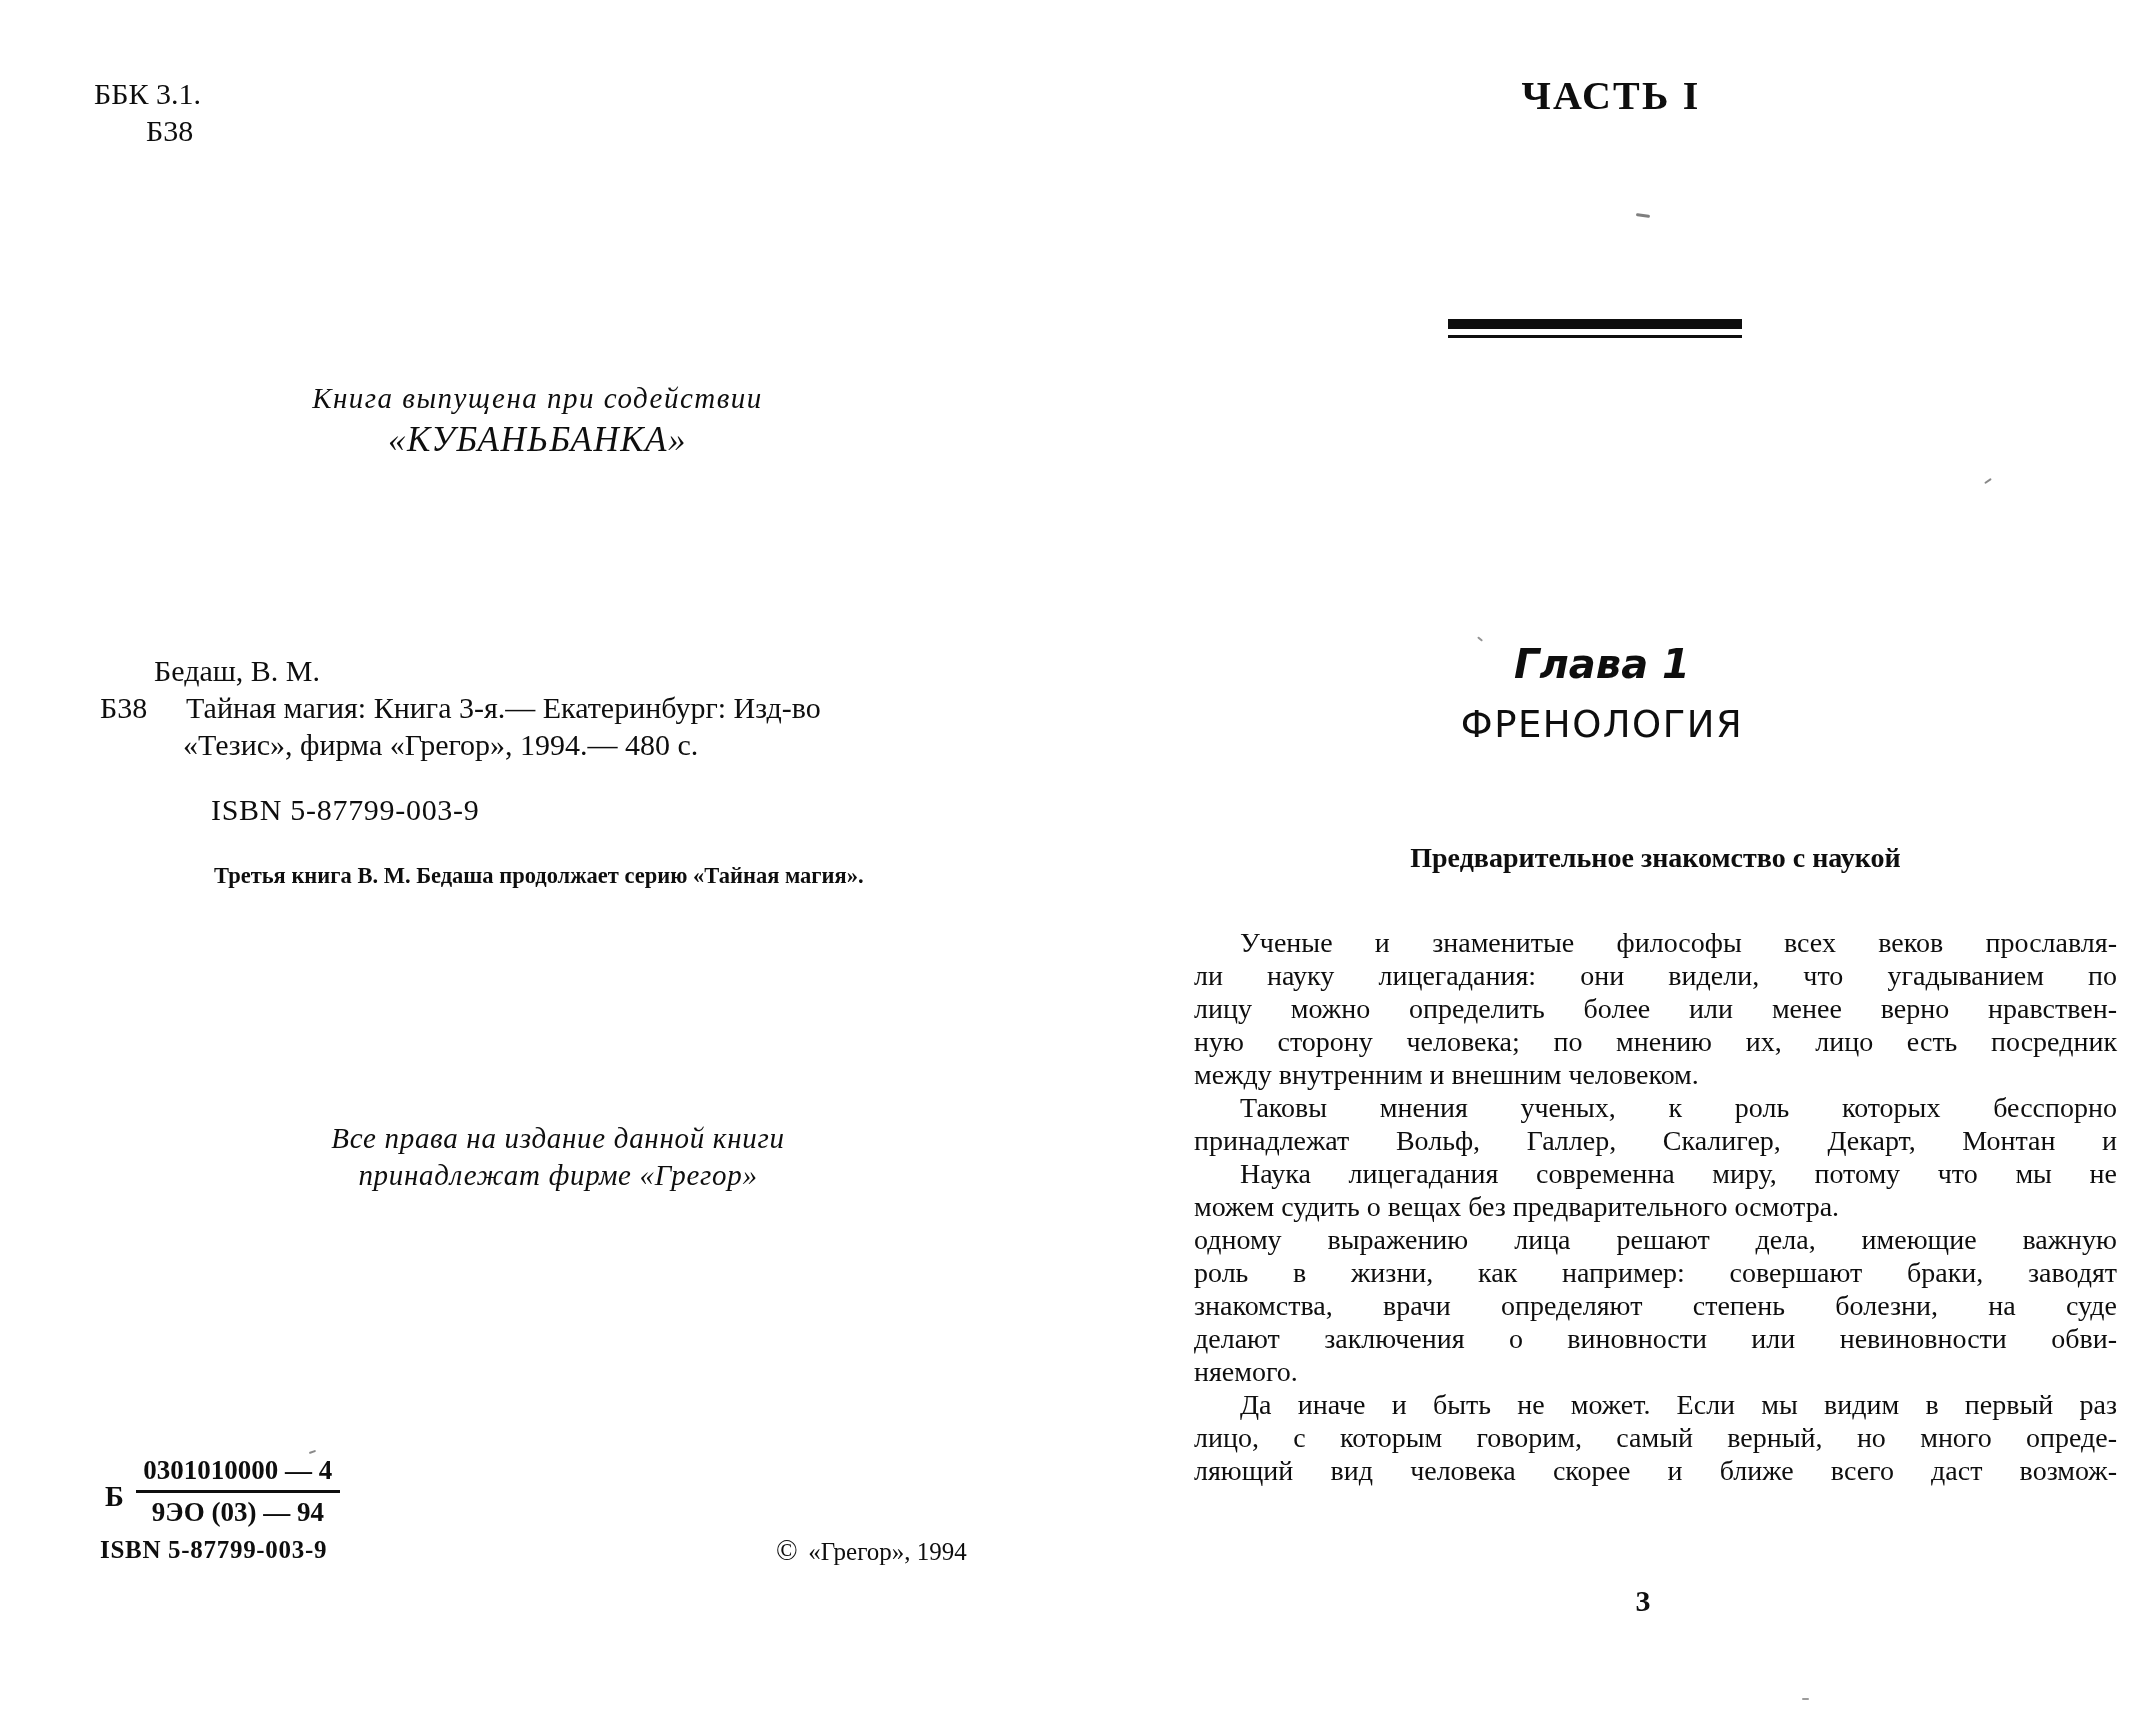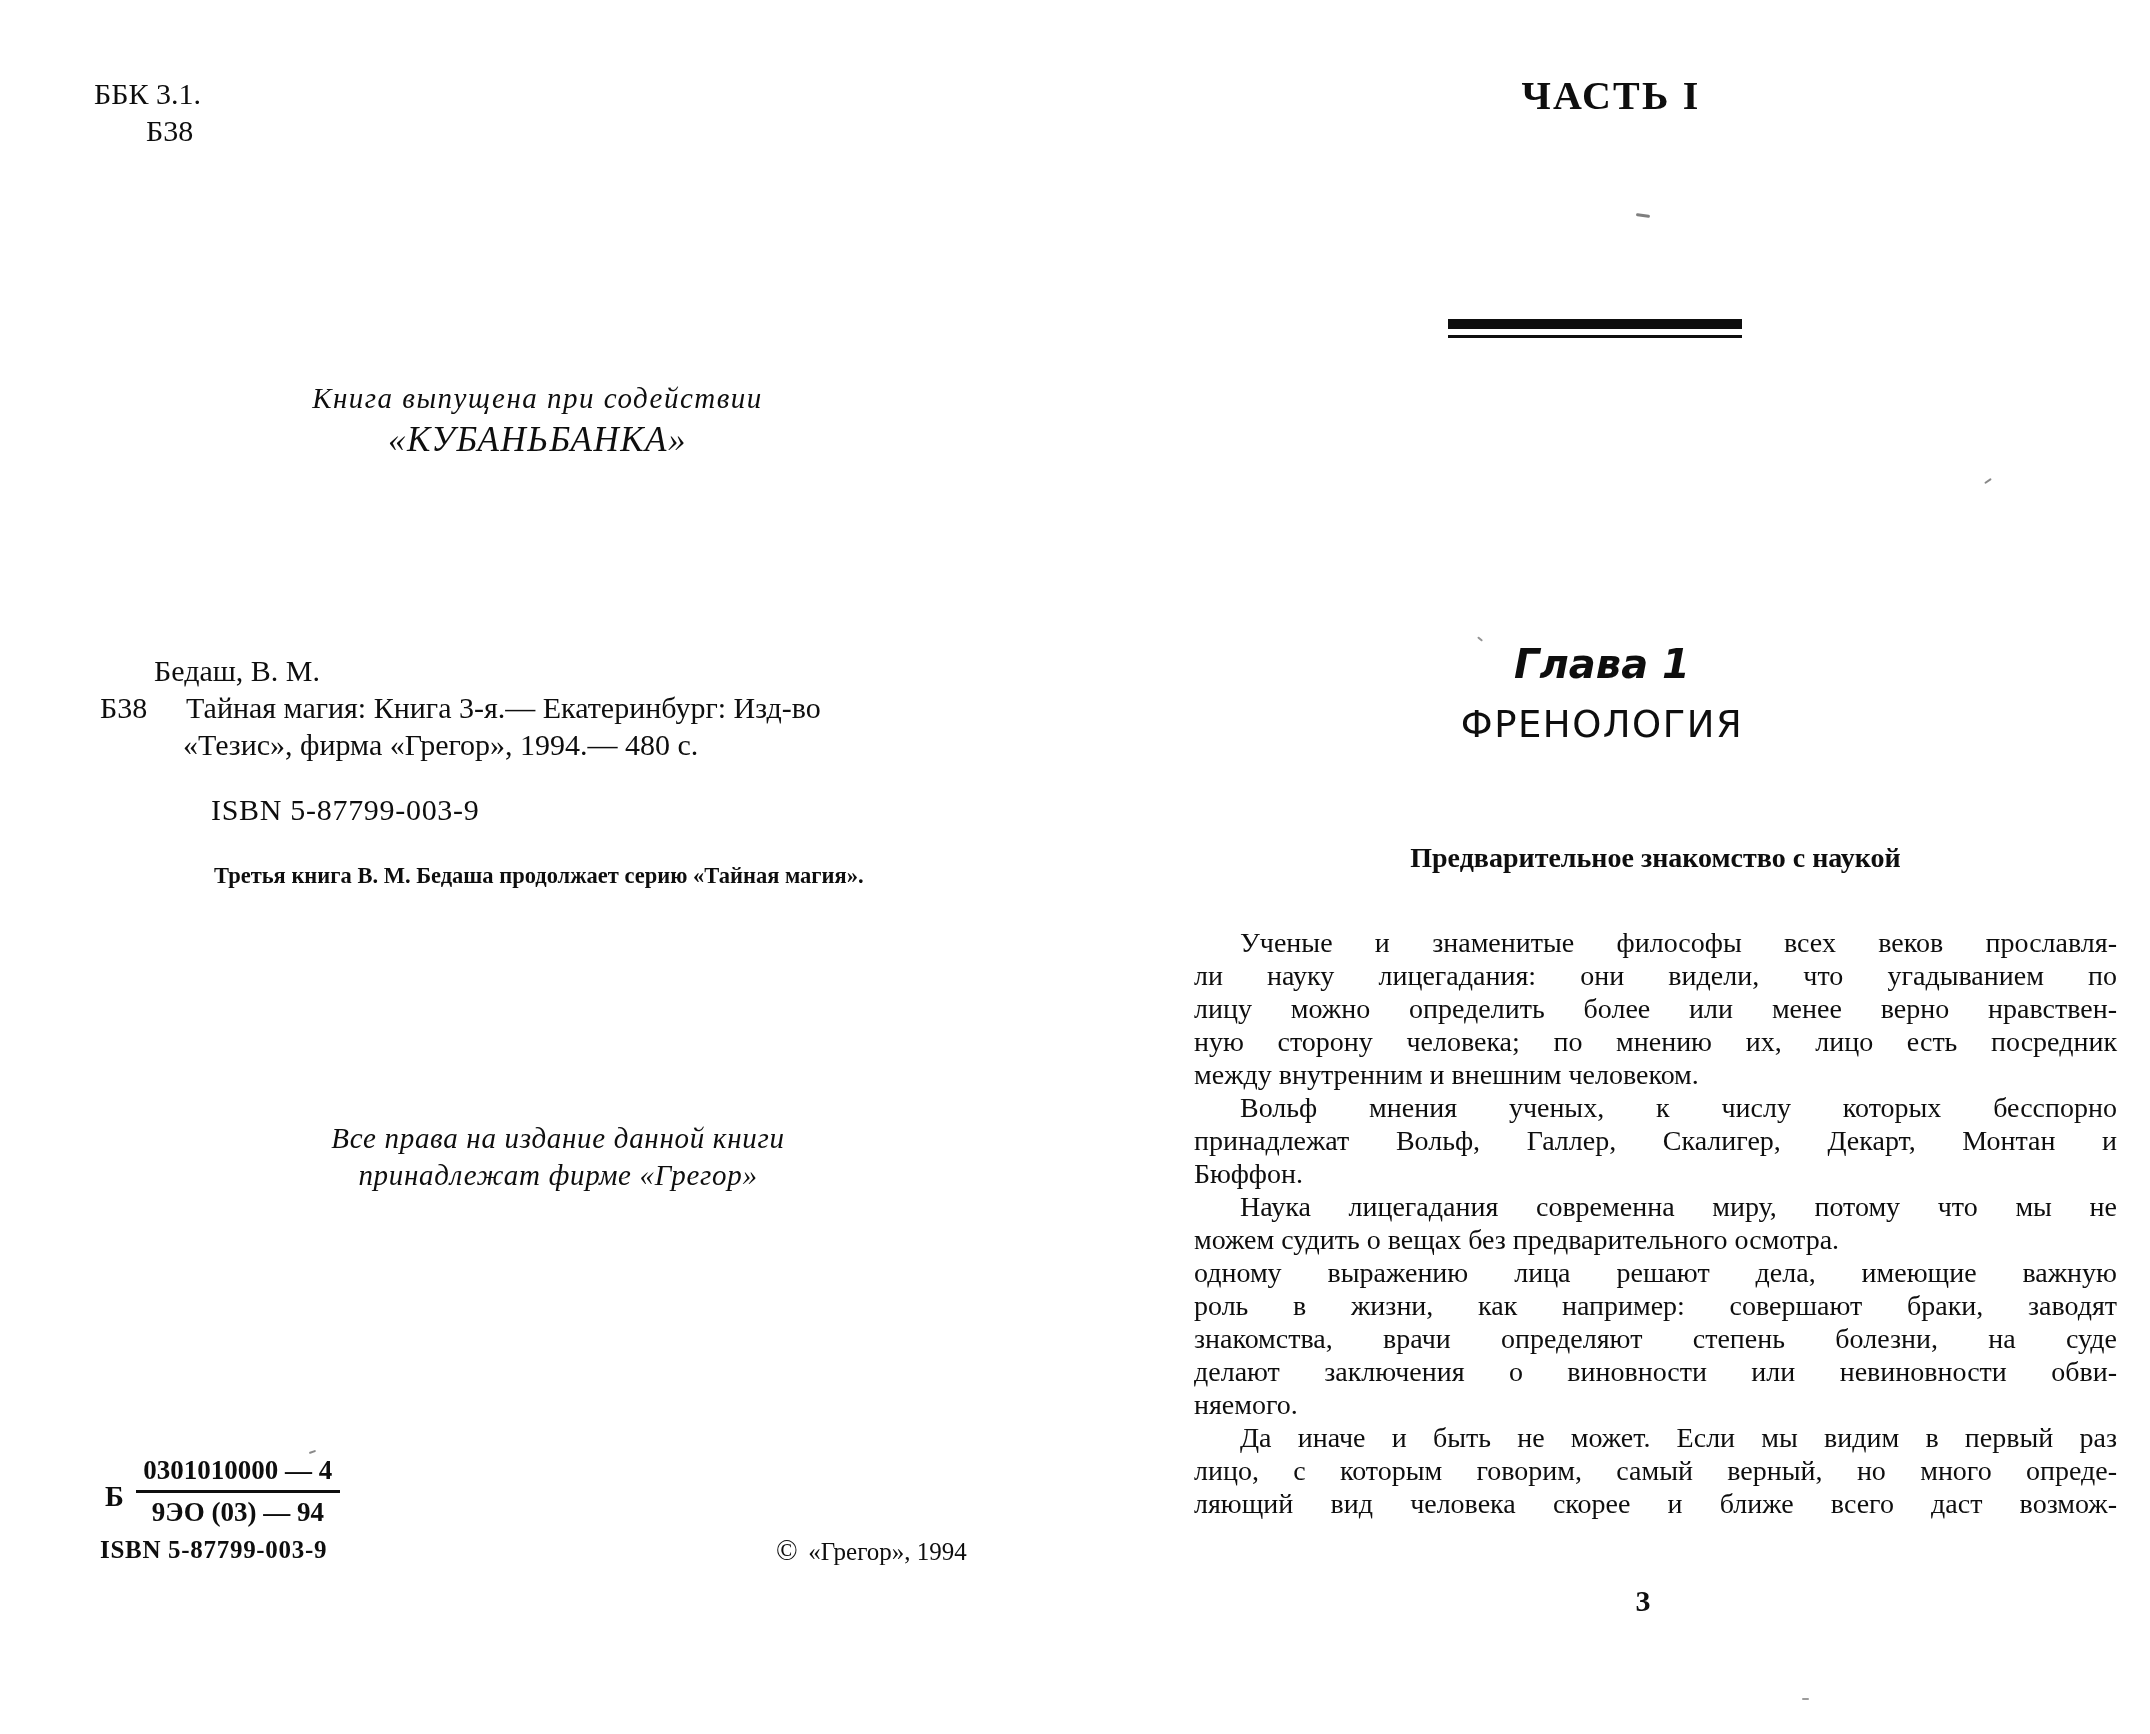--- a/index.html
+++ b/index.html
@@ -140,23 +140,22 @@
 
 <div class="abs body-text">
     <div>
       <div class="bline first">Ученые и знаменитые философы всех веков прославля-</div>
       <div class="bline">ли науку лицегадания: они видели, что угадыванием по</div>
       <div class="bline">лицу можно определить более или менее верно нравствен-</div>
       <div class="bline">ную сторону человека; по мнению их, лицо есть посредник</div>
       <div class="bline end">между внутренним и внешним человеком.</div>
     </div>
     <div>
-      <div class="bline first">Вольф мнения ученых, к числу которых бесспорно</div>
+      <div class="bline first">Таковы мнения ученых, к роль которых бесспорно</div>
       <div class="bline">принадлежат Вольф, Галлер, Скалигер, Декарт, Монтан и</div>
-      <div class="bline end">Бюффон.</div>
     </div>
     <div>
       <div class="bline first">Наука лицегадания современна миру, потому что мы не</div>
       <div class="bline end">можем судить о вещах без предварительного осмотра.</div>
     </div>
     <div>
       <div class="bline">одному выражению лица решают дела, имеющие важную</div>
       <div class="bline">роль в жизни, как например: совершают браки, заводят</div>
       <div class="bline">знакомства, врачи определяют степень болезни, на суде</div>
       <div class="bline">делают заключения о виновности или невиновности обви-</div>

